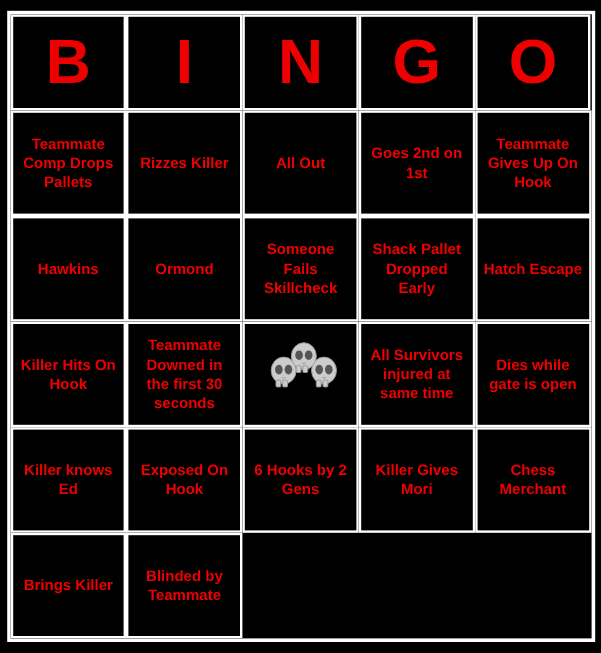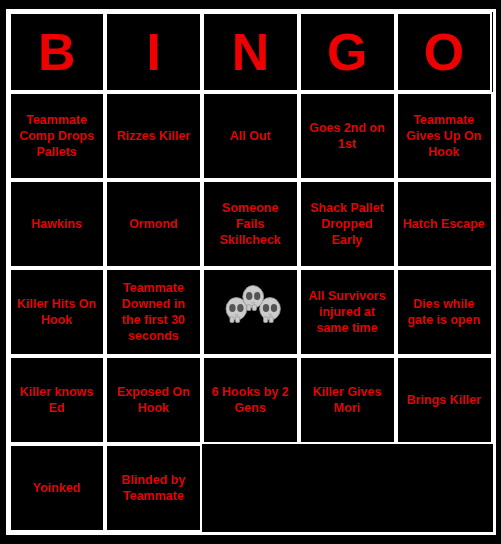--- a/index.html
+++ b/index.html
@@ -106,17 +106,17 @@
           <path d="M16 23 Q18 25 20 23" stroke="#999" stroke-width="1" fill="none"></path>
         </g>
       </svg>
     </div>
       <div class="bingo-cell">All Survivors injured at same time</div>
       <div class="bingo-cell">Dies while gate is open</div>
       <div class="bingo-cell">Killer knows Ed</div>
       <div class="bingo-cell">Exposed On Hook</div>
       <div class="bingo-cell">6 Hooks by 2 Gens</div>
       <div class="bingo-cell">Killer Gives Mori</div>
+      <div class="bingo-cell">Chess Merchant</div>
       <div class="bingo-cell">Brings Killer</div>
-      <div class="bingo-cell">Yoinked</div>
       <div class="bingo-cell">Blinded by Teammate</div>
     </div>
 </div>
 
 </body></html>

